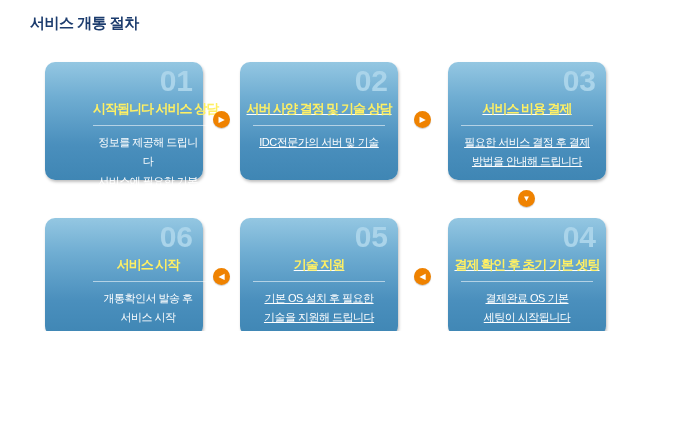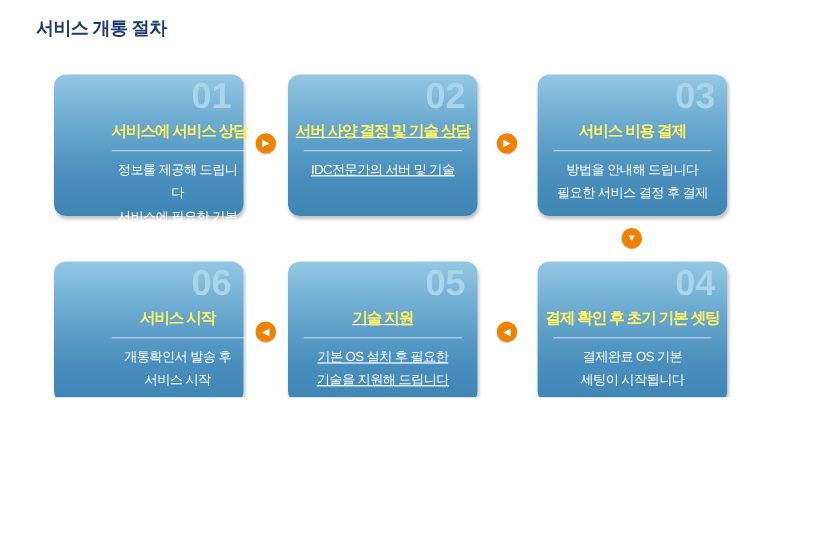--- a/index.html
+++ b/index.html
@@ -15,21 +15,21 @@
     position: absolute; width: 158px; height: 118px;
     border-radius: 10px;
     background: linear-gradient(180deg, #94c7e2 0%, #6fadd2 30%, #4a8fbd 70%, #3f86b4 100%);
     box-shadow: 1px 2px 3px rgba(0,0,0,0.25);
     color: #ffffff; text-align: center;
   }
   .r1 { top: 62px; }
   .r2 { top: 218px; }
   .c1 { left: 45px; padding-left: 48px; }
   .c2 { left: 240px; text-decoration: underline; }
-  .c3 { left: 448px; }
+  .c3 { left: 448px; text-decoration: underline; }
 
   .card .num {
     position: absolute; top: 2px; right: 10px;
     font-size: 30px; font-weight: bold; color: #aad4ea;
   }
   .card .title {
     margin-top: 38px;
     font-size: 13px; font-weight: bold; color: #fff063;
     letter-spacing: -1px; white-space: nowrap;
   }
@@ -62,21 +62,21 @@
 </style>
 </head>
 <body>
 
 <div class="page">
 
   <h1 class="page-title">서비스 개통 절차</h1>
 
   <div class="card r1 c1">
     <span class="num">01</span>
-    <div class="title">서비스에 서비스 상담</div>
+    <div class="title">시작됩니다 서비스 상담</div>
     <div class="divider"></div>
     <div class="body">
       <div>정보를 제공해 드립니다</div>
       <div>서비스에 필요한 기본적인</div>
     </div>
   </div>
 
   <div class="card r1 c2">
     <span class="num">02</span>
     <div class="title">서버 사양 결정 및 기술 상담</div>
@@ -84,22 +84,22 @@
     <div class="body">
       <div>IDC전문가의 서버 및 기술</div>
     </div>
   </div>
 
   <div class="card r1 c3">
     <span class="num">03</span>
     <div class="title">서비스 비용 결제</div>
     <div class="divider"></div>
     <div class="body">
+      <div>필요한 서비스 결정 후 결제</div>
       <div>방법을 안내해 드립니다</div>
-      <div>필요한 서비스 결정 후 결제</div>
     </div>
   </div>
 
   <div class="card r2 c1">
     <span class="num">06</span>
     <div class="title">서비스 시작</div>
     <div class="divider"></div>
     <div class="body">
       <div>개통확인서 발송 후</div>
       <div>서비스 시작</div>

